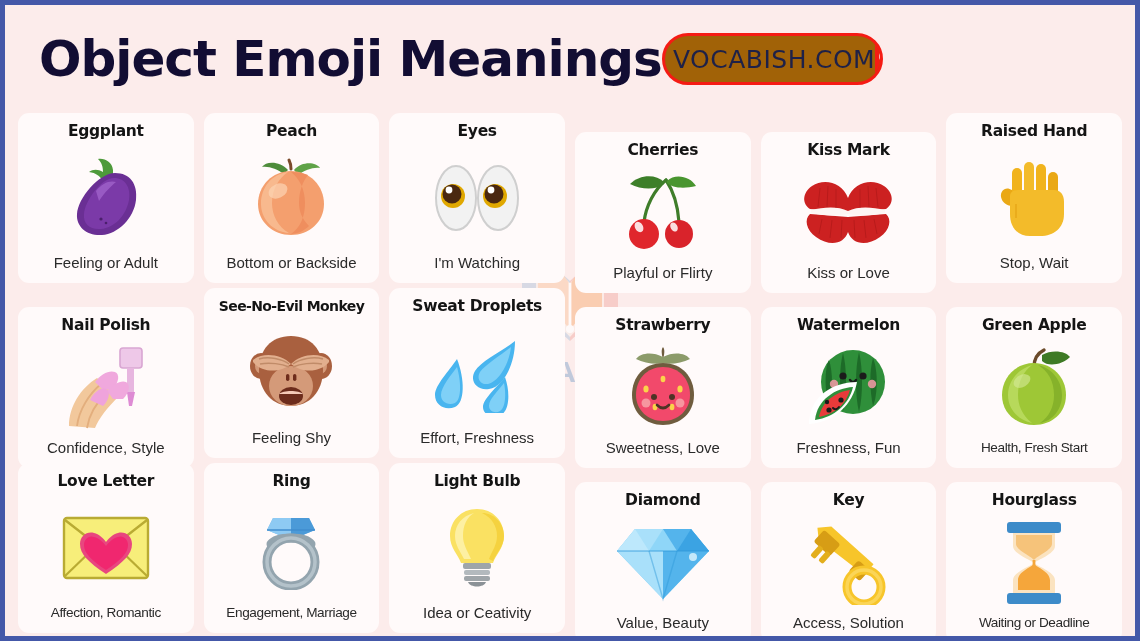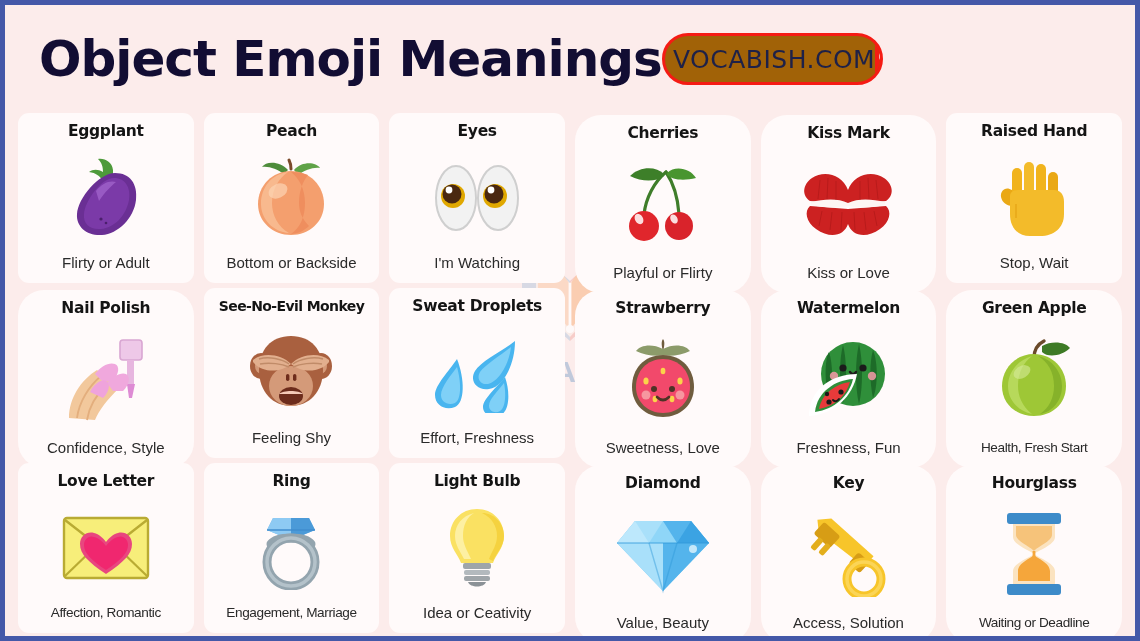--- a/index.html
+++ b/index.html
@@ -122,21 +122,21 @@
     background: #fffafa;
     border-radius: 11px;
     display: flex;
     flex-direction: column;
     align-items: center;
     padding: 10px 6px 12px 6px;
     position: relative;
     overflow: hidden;
   }
   
-  .card.lower { margin-top: 2px; margin-bottom: -10px; border-radius: 26px; }
+  .card.lower { margin-top: 19px; margin-bottom: -10px; }
 
   .card-title {
     font-size: 15.5px;
     font-weight: 800;
     color: #141414;
     text-align: center;
     line-height: 1.15;
     letter-spacing: -.3px;
     font-family: "DejaVu Sans", sans-serif;
     white-space: nowrap;
@@ -204,21 +204,21 @@
       <div class="emoji-slot">
         <svg width="76" height="84" viewBox="0 0 76 84">
           <path d="M45 14 C44 6 37 2 30 3 C34 7 35 11 35 16 C30 13 25 13 21 16 C28 17 32 20 34 24 L45 22 Z" fill="#4e9a3b"></path>
           <path d="M47 17 C62 17 70 28 68 44 C66 62 50 78 34 79 C19 80 8 71 9 58 C10 42 31 17 47 17 Z" fill="#6a2f94"></path>
           <path d="M46 22 C57 22 63 31 61 44 C58 60 46 72 33 73 C22 74 15 68 16 58 C17 45 33 22 46 22 Z" fill="#7b3aa8"></path>
           <path d="M28 35 C34 27 42 24 48 26 C43 30 37 36 31 45 Z" fill="#a063c9" opacity=".8"></path>
           <circle cx="33" cy="63" r="1.6" fill="#4b1f6d"></circle>
           <circle cx="38" cy="67" r="1.3" fill="#4b1f6d"></circle>
         </svg>
       </div>
-      <div class="card-meaning">Flirty or Adult</div>
+      <div class="card-meaning">Feeling or Adult</div>
     </div>
 
     <div class="card">
       <div class="card-title">Peach</div>
       <div class="emoji-slot">
         <svg width="82" height="82" viewBox="0 0 82 82">
           <path d="M41 12 C41 8 40 5 39 3" stroke="#7b4a2b" stroke-width="3" fill="none" stroke-linecap="round"></path>
           <path d="M38 13 C30 4 16 4 12 10 C19 9 27 12 34 17 Z" fill="#4e8c3b"></path>
           <path d="M44 13 C52 4 66 5 70 11 C63 10 55 13 48 18 Z" fill="#5fa247"></path>
           <path d="M41 14 C60 14 74 29 74 47 C74 65 59 78 41 78 C23 78 8 65 8 47 C8 29 22 14 41 14 Z" fill="#f49f6e"></path>

